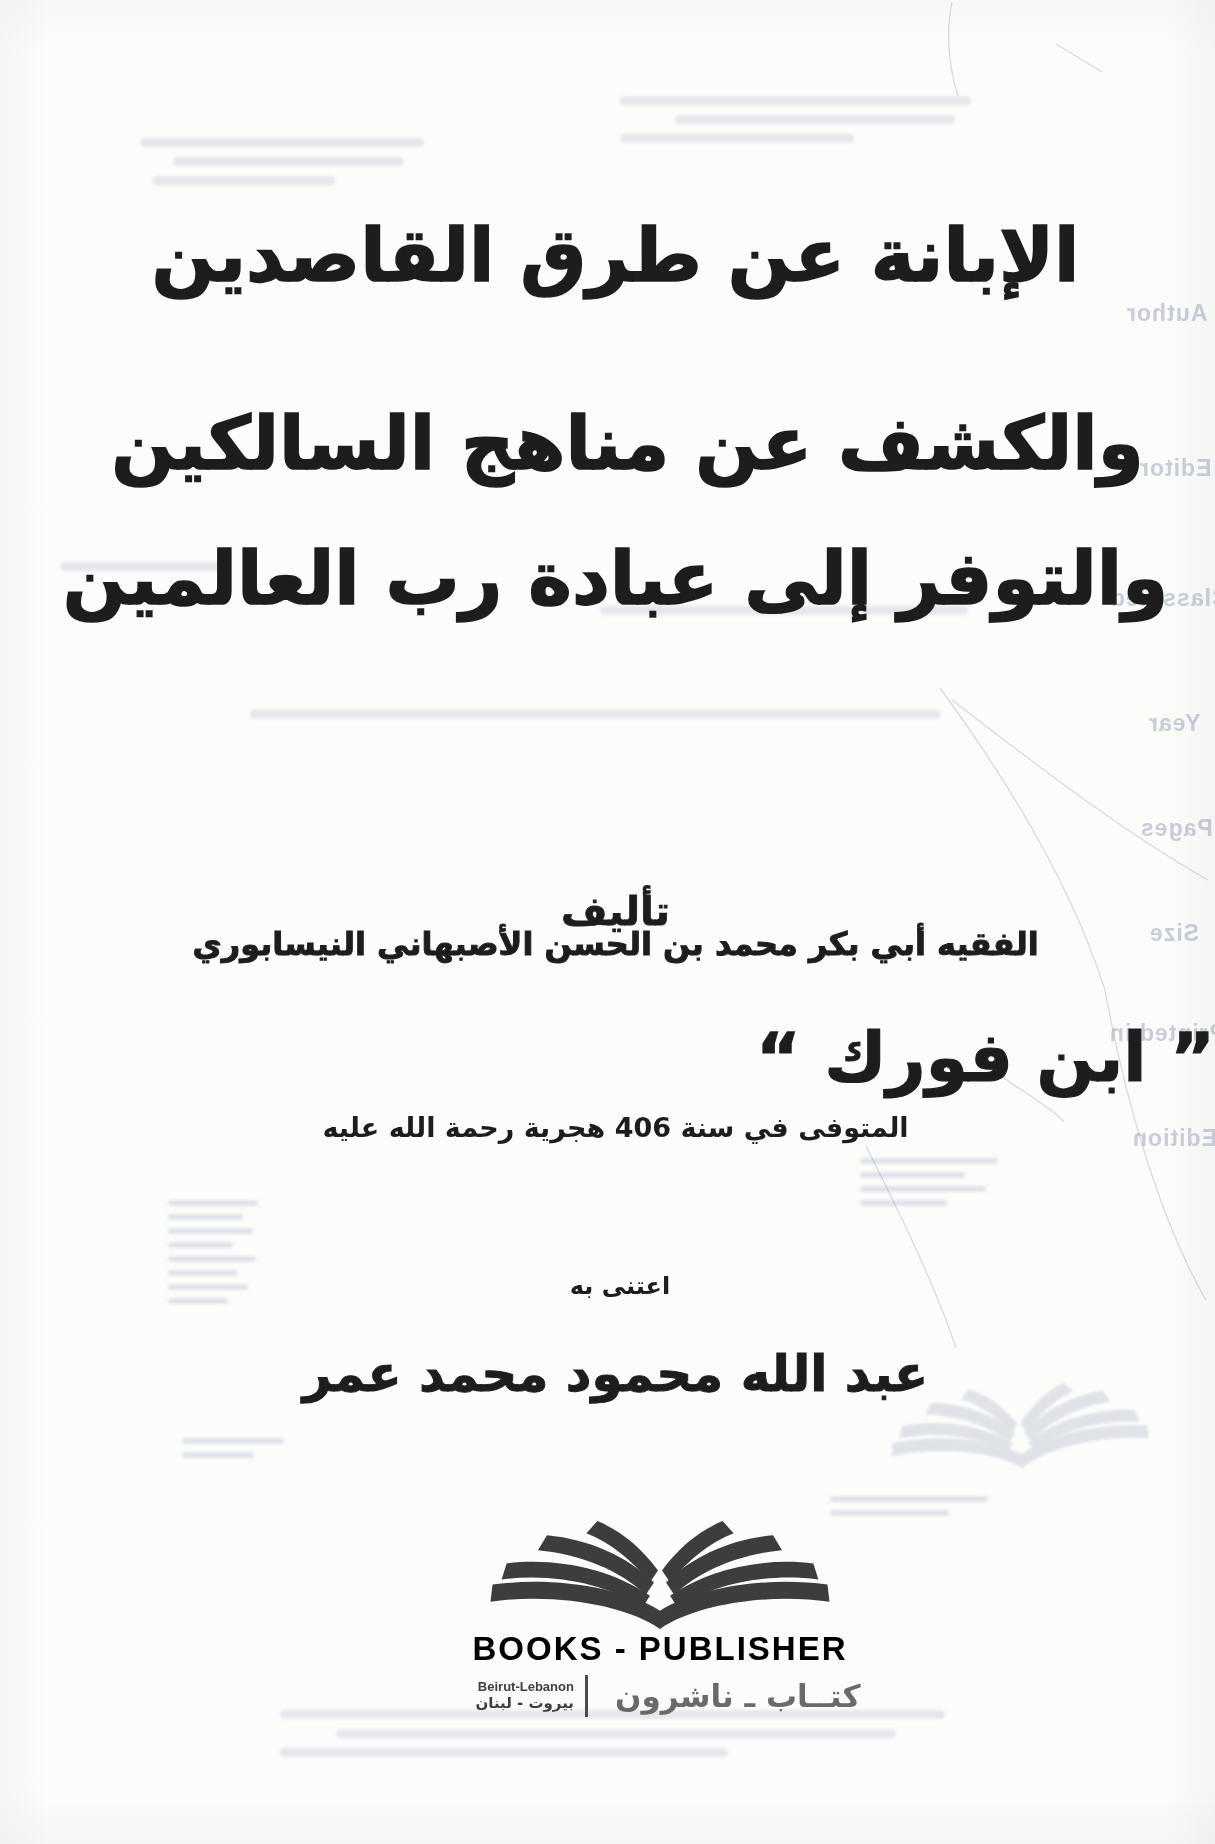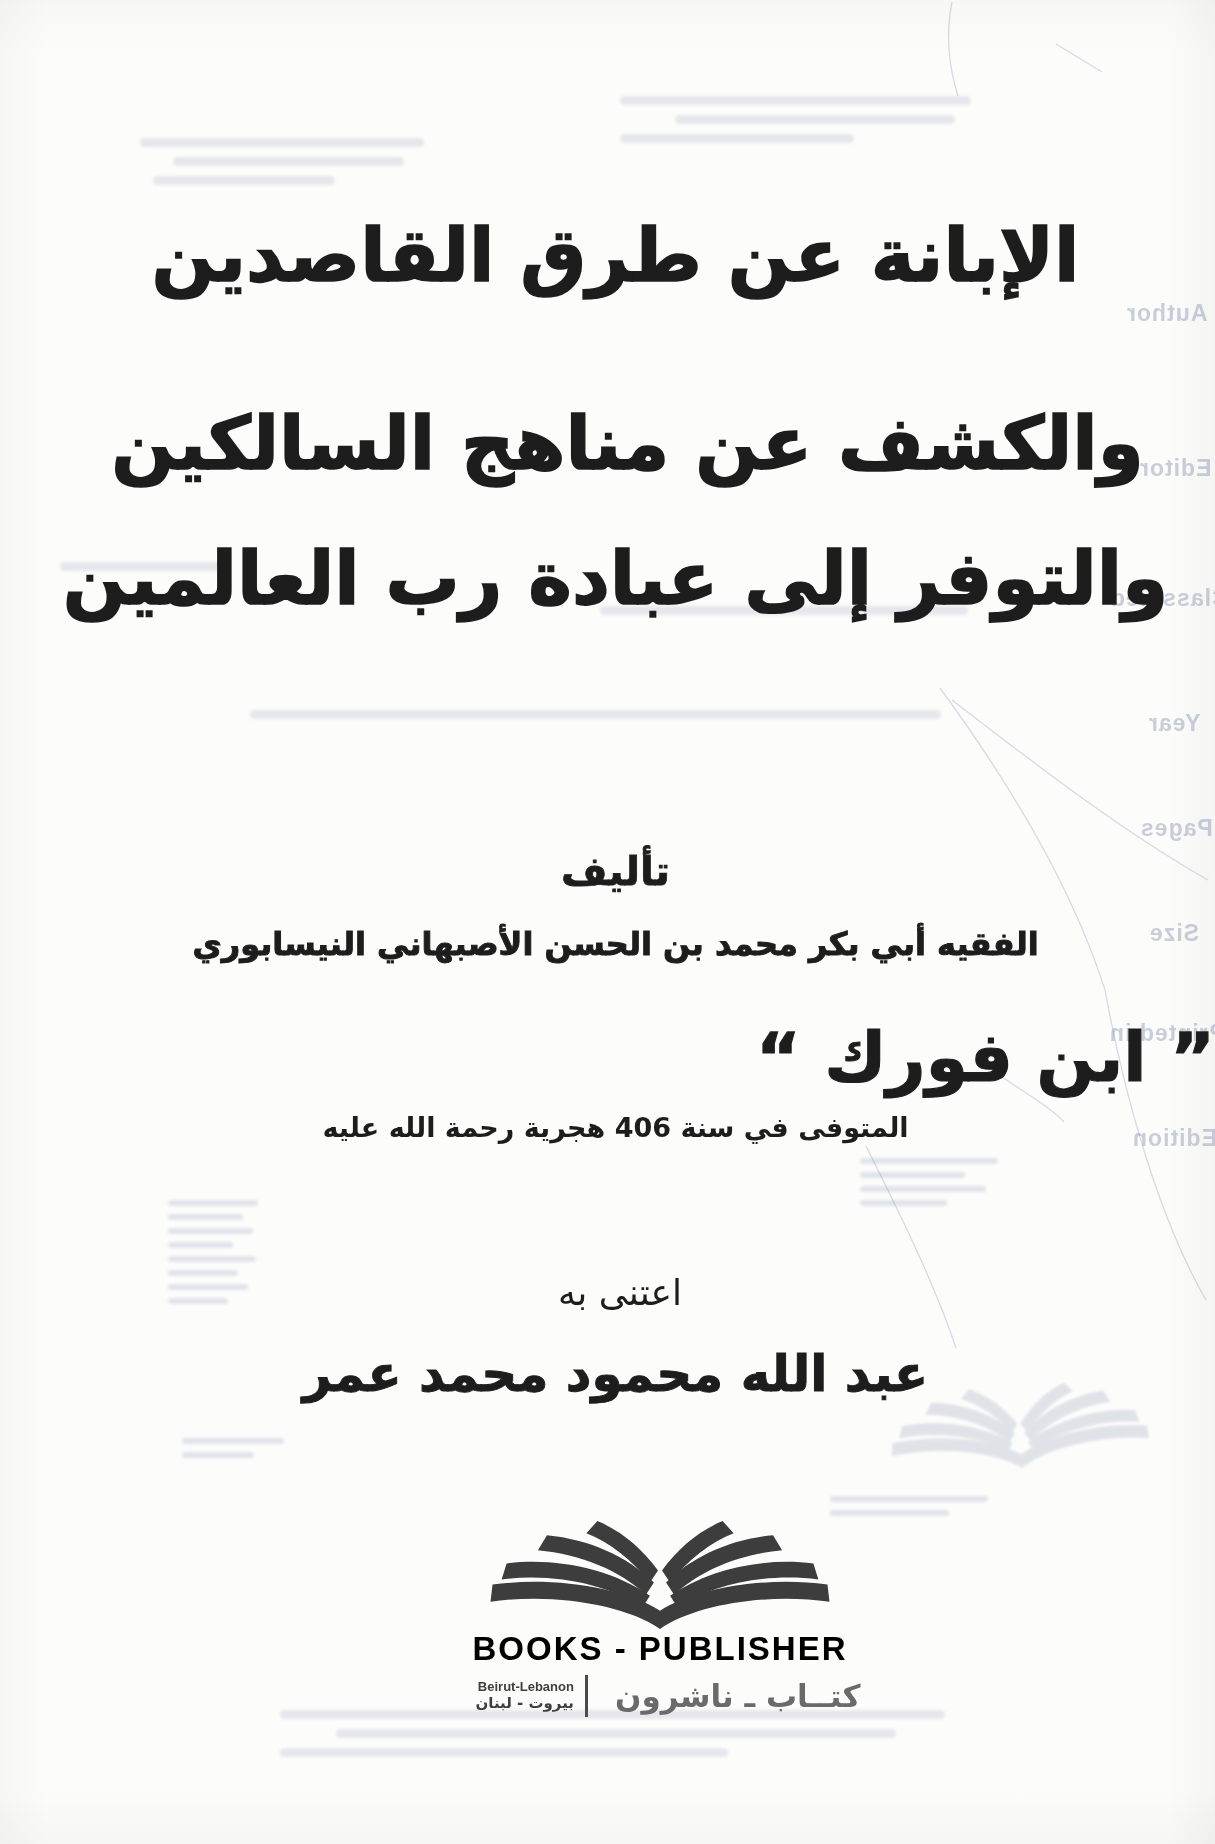--- a/index.html
+++ b/index.html
@@ -19,26 +19,26 @@
   
   .title-line{
     font-weight:700;line-height:1;
     -webkit-text-stroke:1.6px #1d1d1d;
     font-size:74px;letter-spacing:0;
   }
   .t1{top:218px;}
   .t2{top:406px;margin-left:24px;}
   .t3{top:541px;}
   
-  .taalif{top:848px;font-size:40px;font-weight:700;-webkit-text-stroke:0.8px #222;}
+  .taalif{top:888px;font-size:40px;font-weight:700;-webkit-text-stroke:0.8px #222;}
   .author{top:925px;font-size:32px;font-weight:700;-webkit-text-stroke:1px #1f1f1f;}
   .kunya{top:1018px;font-size:68px;font-weight:700;text-align:right;-webkit-text-stroke:1.2px #1f1f1f;}
   .death{top:1112px;font-size:27px;font-weight:700;}
   
-  .etc-heading{top:1272px;font-size:36px;font-weight:400;margin-left:9px;}
+  .etc-heading{top:1272px;font-size:24px;font-weight:700;margin-left:9px;}
   .editor-name{top:1345px;font-size:50px;font-weight:700;-webkit-text-stroke:1px #1f1f1f;}
   
   .book-icon{position:absolute;left:488px;top:1516px;width:344px;height:113px;color:#3d3d3d;}
   .pub-center{position:absolute;left:420px;width:480px;top:1630px;text-align:center;}
   .pub-name{
     font-family:"Liberation Sans",sans-serif;font-weight:700;
     font-size:33px;letter-spacing:2px;color:#000000;white-space:nowrap;
   }
   .pub-row{margin-top:7px;display:flex;justify-content:center;align-items:center;gap:11px;}
   .loc-stack{text-align:right;line-height:1.15;color:#3f3f3f;}

